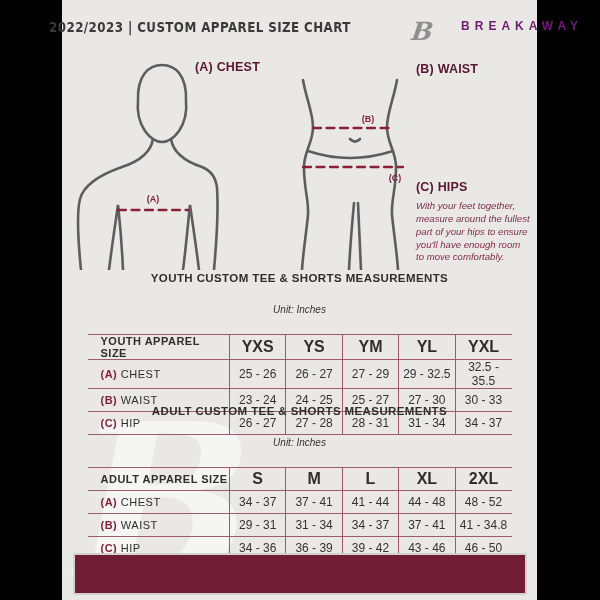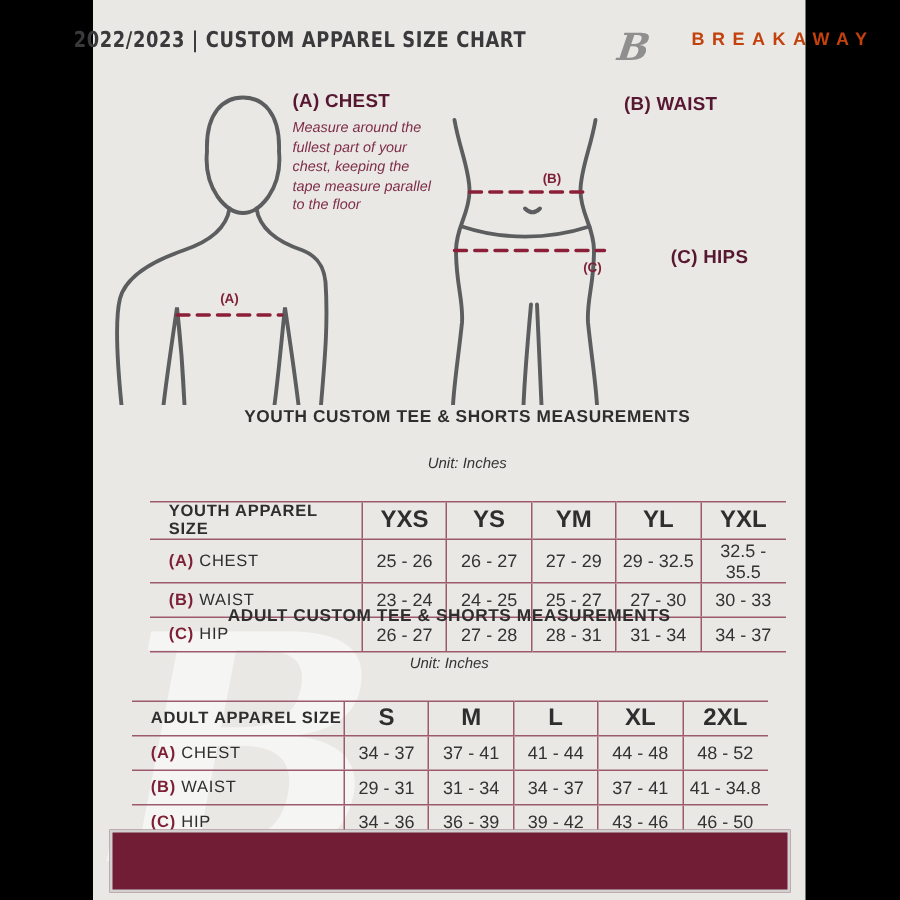--- a/index.html
+++ b/index.html
@@ -8,39 +8,39 @@
   .page{position:absolute;left:62px;top:0;width:475px;height:600px;background:#e9e8e5;}
 
   
   .hdr{position:absolute;left:0;top:19px;width:100%;display:flex;align-items:flex-start;
        justify-content:center;gap:28px;z-index:2;}
   .hdr-title{display:inline-block;transform:scaleX(.82);transform-origin:center;
        font-family:"DejaVu Sans",sans-serif;font-weight:700;font-size:14.5px;
        letter-spacing:.5px;color:#3a3a3c;white-space:nowrap;}
   .logo-b{font-family:"DejaVu Serif",serif;font-style:italic;font-weight:700;
        font-size:25px;color:#8f8f8f;line-height:1;transform:skewX(-8deg);}
-  .brand{font-weight:700;font-size:12px;letter-spacing:5px;color:#c2410c;white-space:nowrap;}
+  .brand{font-weight:700;font-size:12px;letter-spacing:5px;color:#701a75;white-space:nowrap;}
 
   
   .fig{position:absolute;z-index:1;}
   .fig path{fill:none;stroke:#5c5d5f;stroke-width:2.6;stroke-linecap:round;}
   .fig .dash{stroke:#8c1f38;stroke-width:2.3;stroke-dasharray:8 5.5;}
   .fig text{font-family:"Liberation Sans",sans-serif;font-weight:700;font-size:9px;fill:#7d1f35;}
 
   
   .inst{position:absolute;z-index:2;}
   .inst h3{margin:0 0 6px 0;font-size:12.5px;font-weight:700;color:#571731;letter-spacing:.2px;}
   .inst p{margin:0;font-style:italic;font-size:9.6px;line-height:1.34;color:#7e2d47;}
   .inst-chest{left:133px;top:60px;width:97px;}
   .inst-waist{left:354px;top:62px;width:108px;}
-  .inst-hips{left:354px;top:164px;width:114px;text-align:center;}
+  .inst-hips{left:354px;top:180px;width:114px;}
 
   
   .sect{position:absolute;left:0;width:100%;text-align:center;z-index:2;}
-  .sect-youth{top:272px;padding-left:12px;}
+  .sect-youth{top:272px;}
   .sect-adult{top:405px;}
   .sect h2{margin:0;font-size:11.5px;font-weight:700;letter-spacing:.4px;color:#2e2e2e;}
   .unit{margin:20px 0 0 0;font-style:italic;font-size:10px;color:#333;}
   table.sz{border-collapse:collapse;width:424px;margin:19px auto 0 auto;table-layout:fixed;}
   table.sz col.c0{width:142px;}
   table.sz th,table.sz td{height:22px;padding:0;border-bottom:1.6px solid #9d5a6d;
        font-size:12px;color:#333;text-align:center;vertical-align:middle;}
   table.sz thead th{border-top:1.6px solid #9d5a6d;font-weight:700;font-size:16px;color:#2e2e2e;}
   table.sz th + th, table.sz td + td{border-left:1.6px solid #9d5a6d;}
   table.sz .lbl{text-align:left;padding-left:13px;font-size:11px;letter-spacing:.5px;color:#2e2e2e;}
@@ -83,27 +83,27 @@
       <path class="dash" d="M 23,73 H 103"></path>
       <path class="dash" d="M 13,112 H 113"></path>
       <path d="M 64,148 C 62,170 60,192 59,215"></path>
       <path d="M 68,148 C 69,170 70,192 71,215"></path>
       <text x="78" y="67" text-anchor="middle">(B)</text>
       <text x="105" y="126" text-anchor="middle">(C)</text>
     </svg>
 
     <div class="inst inst-chest">
       <h3>(A) CHEST</h3>
-      <p>Measure around the fullest part of your chest, keeping the tape measure parallel to the floor</p>
     </div>
     <div class="inst inst-waist">
       <h3>(B) WAIST</h3>
     </div>
     <div class="inst inst-hips">
       <h3>(C) HIPS</h3>
+      <p>With your feet together, measure around the fullest part of your hips to ensure you'll have enough room to move comfortably.</p>
     </div>
 
     <div class="sect sect-youth">
       <h2>YOUTH CUSTOM TEE &amp; SHORTS MEASUREMENTS</h2>
       <p class="unit">Unit: Inches</p>
       <table class="sz">
         <colgroup>
             <col class="c0">
             <col>
             <col>

